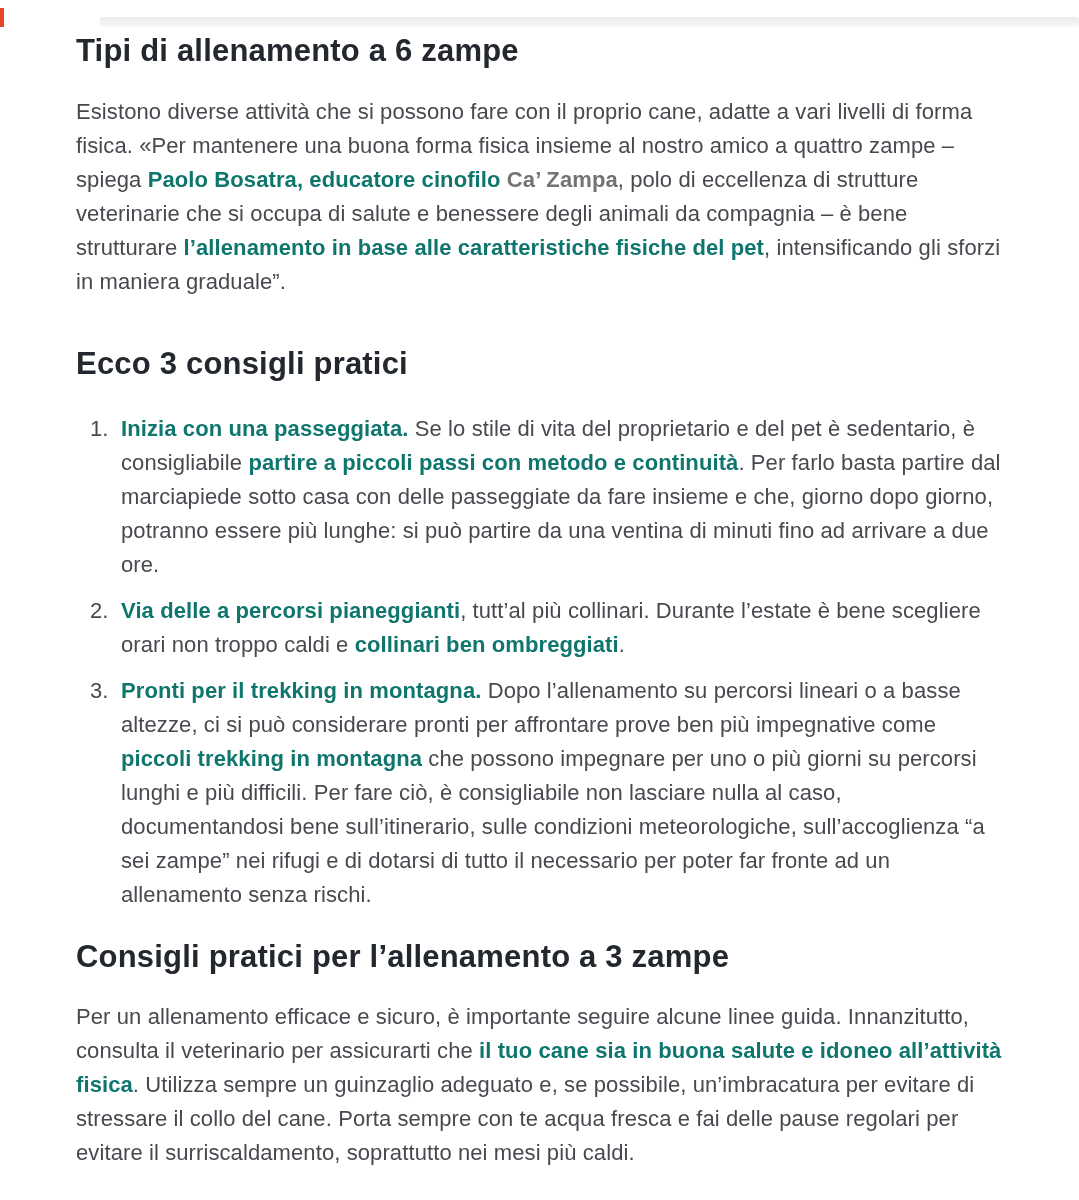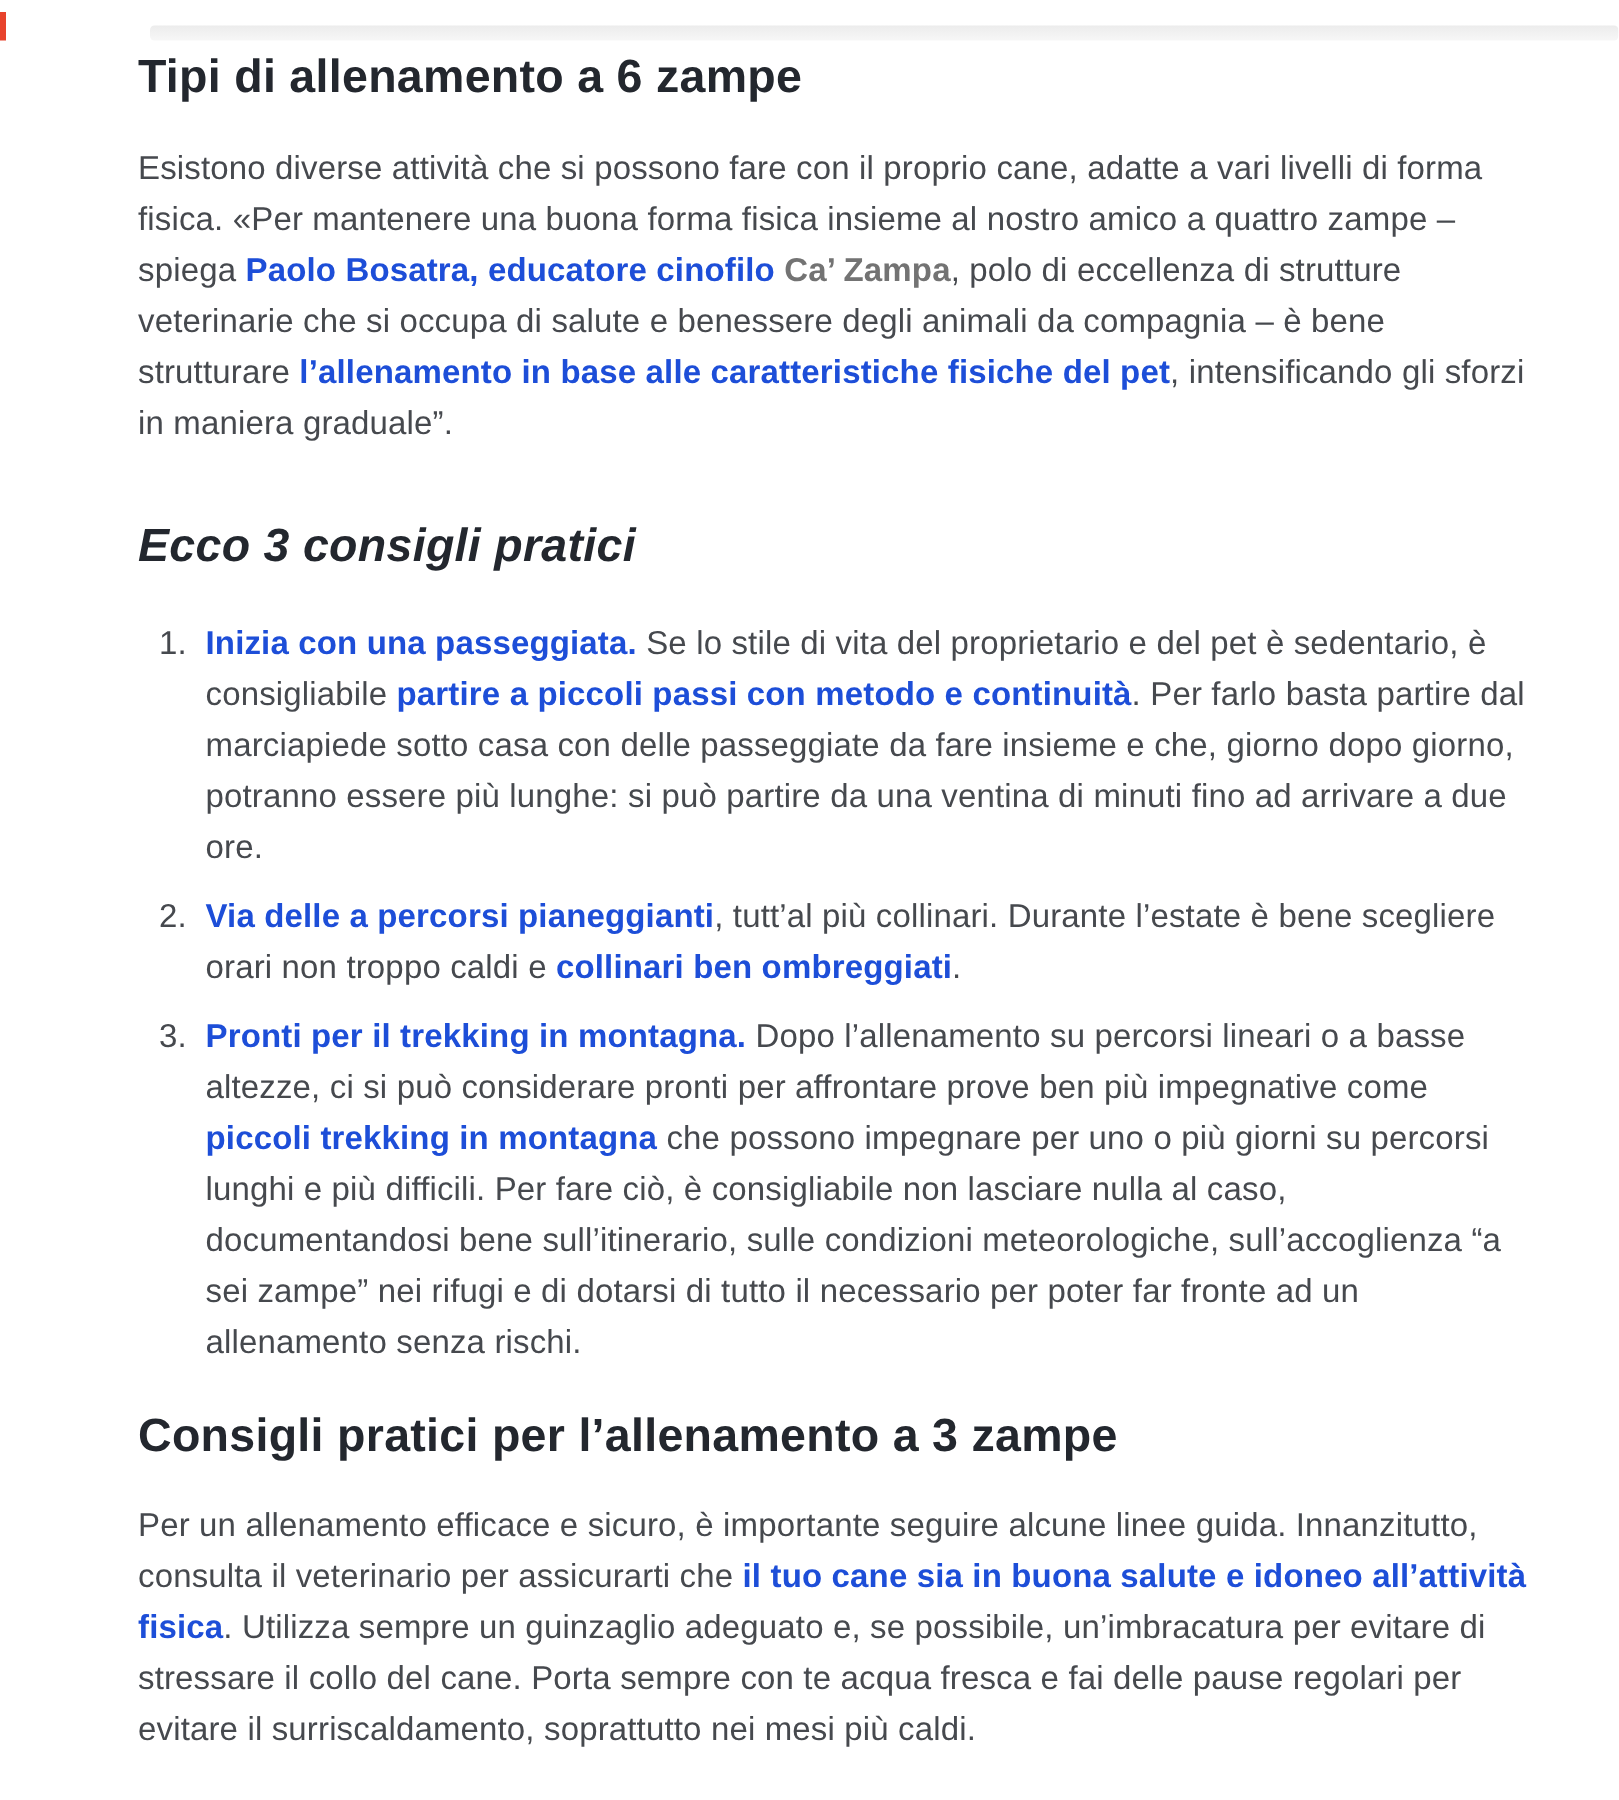--- a/index.html
+++ b/index.html
@@ -19,44 +19,44 @@
   }
   .top-divider {
     position: absolute;
     left: 100px; right: 0; top: 17px;
     height: 10px;
     background: linear-gradient(#ececec, #f7f7f7);
     border-radius: 3px;
   }
   .article {
     position: absolute;
-    left: 92px; top: 24px;
+    left: 76px; top: 24px;
     width: 932px;
   }
   h2 {
     font-family: "Liberation Sans", "DejaVu Sans", sans-serif;
     font-size: 31px;
     font-weight: 800;
     letter-spacing: 0.2px;
     color: #23272e;
     line-height: 1.25;
   }
   .h2-tipi    { margin-top: 8px; }
-  .h2-ecco    { margin-top: 46px; font-style: italic; }
+  .h2-ecco    { margin-top: 46px; }
   .h2-consigli{ margin-top: 26px; }
   p.body-par {
     margin-top: 24px;
     font-size: 22px;
     line-height: 34px;
     color: #46494e;
     letter-spacing: 0.1px;
   }
   strong {
     font-weight: 700;
-    color: #1d4ed8;
+    color: #0f766e;
   }
   a.link {
     color: #737373;
     font-weight: 700;
     text-decoration: none;
   }
   ol.tips-list {
     list-style: none;
     margin-top: 28px;
     padding-left: 14px;

